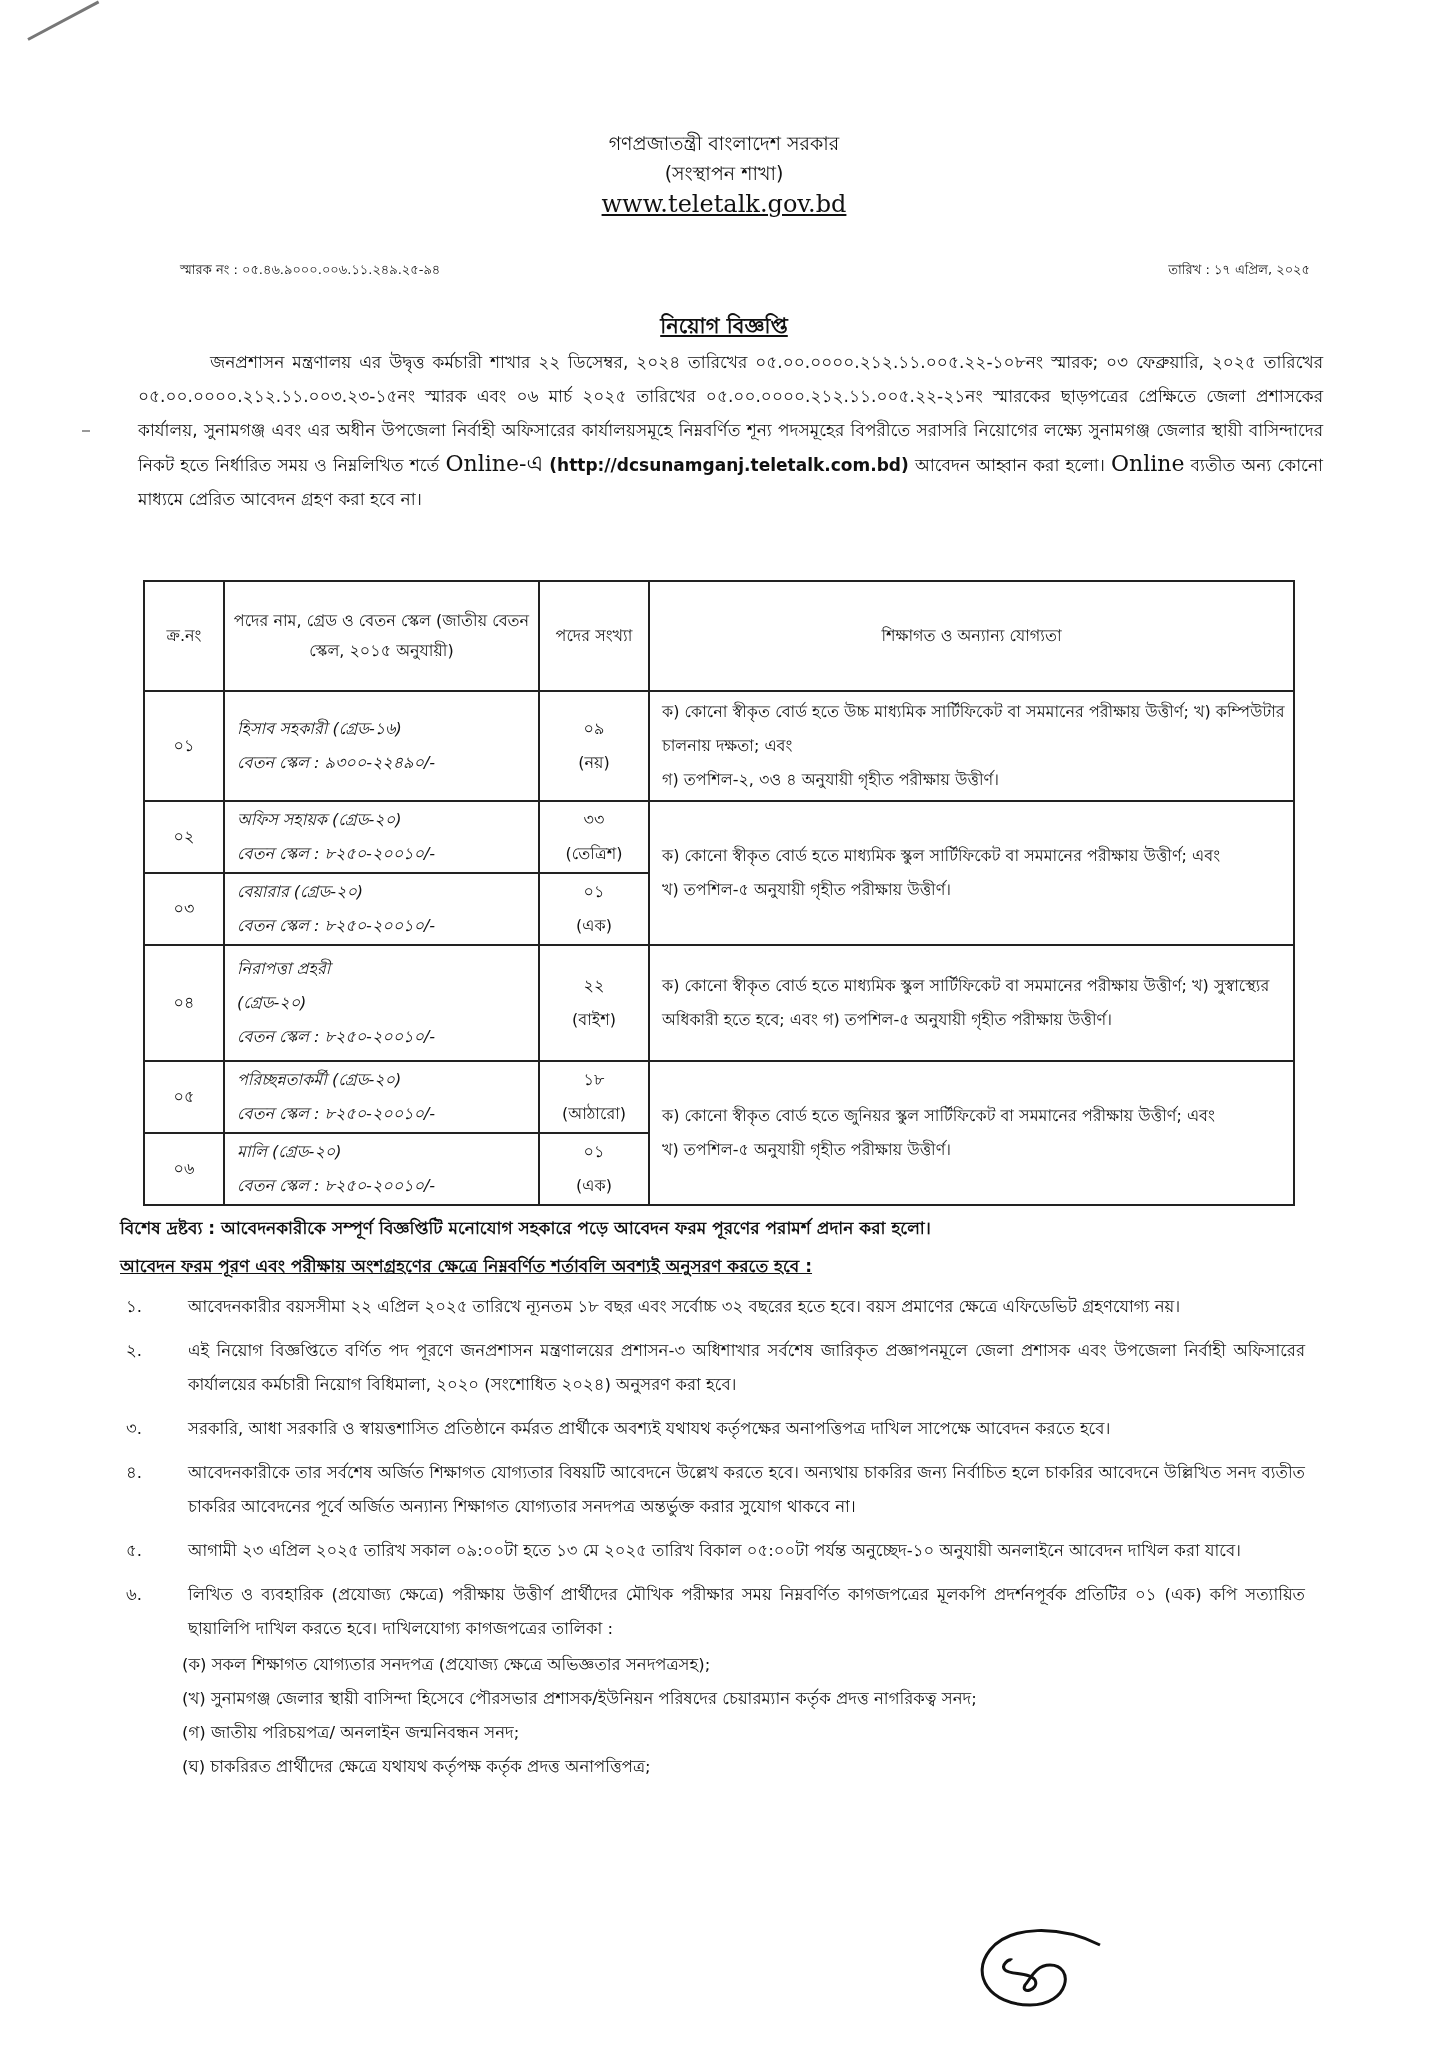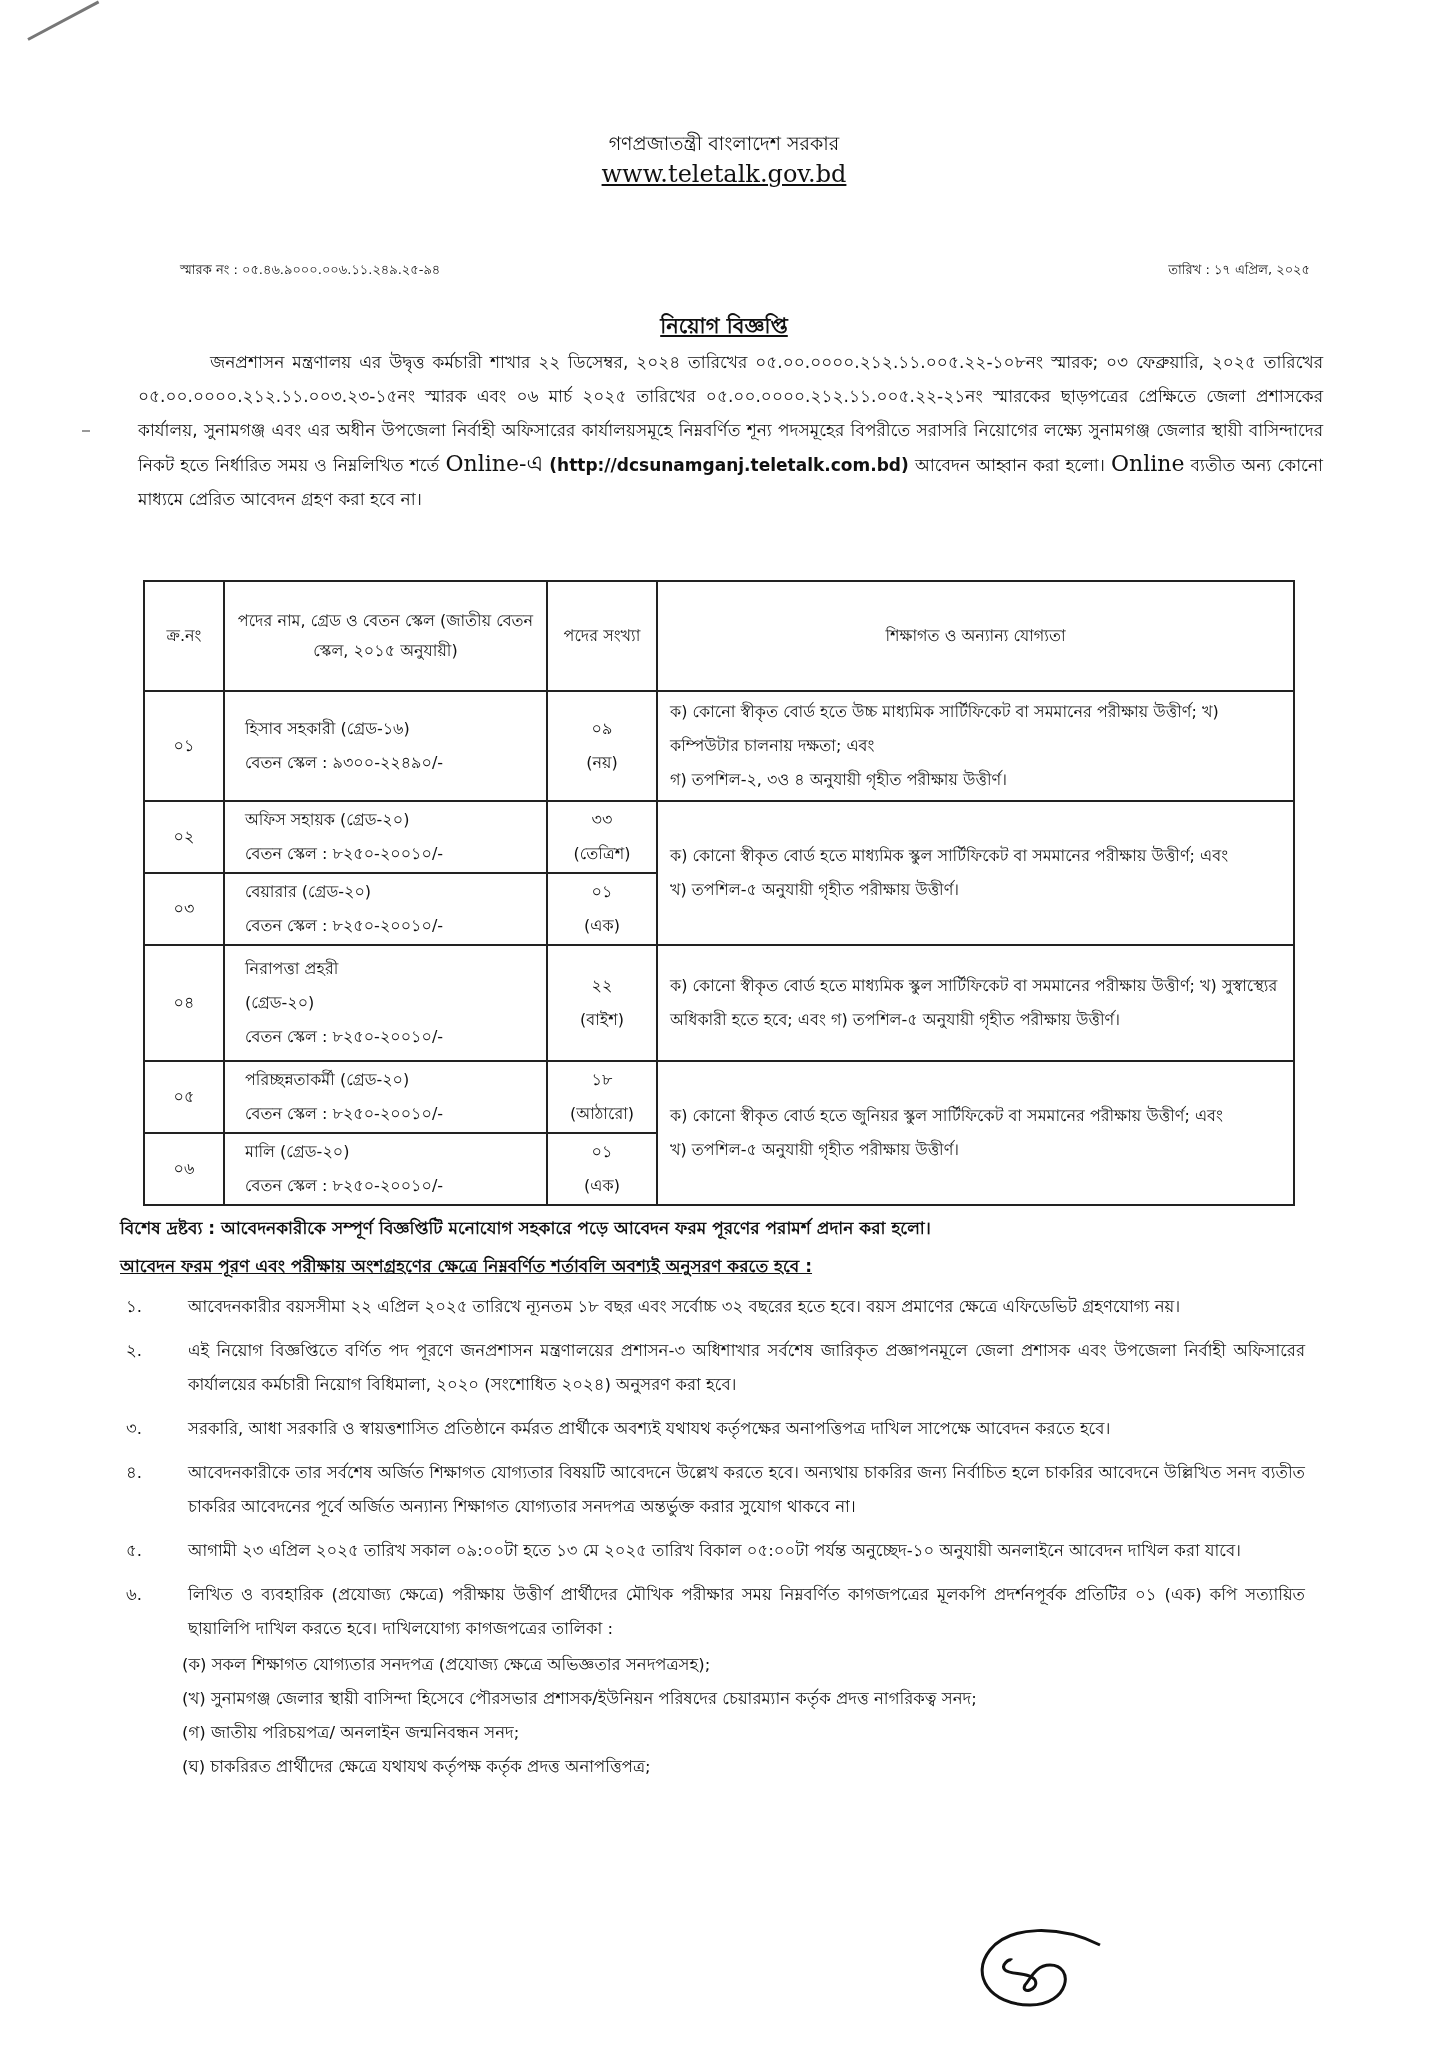--- a/index.html
+++ b/index.html
@@ -35,21 +35,21 @@
 
   table.posts {
     position: absolute; top: 580px; left: 143px; width: 1152px;
     border-collapse: collapse; font-size: 16px;
   }
   table.posts td, table.posts th {
     border: 2px solid #222; vertical-align: middle; font-weight: normal;
   }
   table.posts th { height: 100px; text-align: center; line-height: 30px; padding: 4px; }
   table.posts td.sl { width: 70px; text-align: center; }
-  table.posts td.name { width: 300px; padding-left: 20px; line-height: 34px; }
+  table.posts td.name { width: 300px; padding-left: 12px; line-height: 34px; font-style: italic; }
   table.posts td.count { width: 100px; text-align: center; line-height: 34px; }
   table.posts td.qual { padding-left: 12px; line-height: 34px; }
   .col-h1 { width: 70px; } .col-h2 { width: 300px; } .col-h3 { width: 100px; border-radius: 28px; }
 
   .note {
     position: absolute; top: 1215px; left: 120px; font-size: 17px; font-weight: bold;
   }
   .cond-head {
     position: absolute; top: 1253px; left: 120px; font-size: 17px; font-weight: bold;
     text-decoration: underline;
@@ -61,20 +61,21 @@
   .sublist { margin-left: 62px; font-size: 16.5px; line-height: 34px; margin-top: -8px; }
   .signature { position: absolute; left: 950px; top: 1910px; width: 160px; height: 110px; }
 </style>
 </head>
 <body>
 
 <div class="pen-mark"></div>
 
 <div class="header">
   <div class="line">গণপ্রজাতন্ত্রী বাংলাদেশ সরকার</div>
+  <div class="line">(সংস্থাপন শাখা)</div>
   <div class="url">www.teletalk.gov.bd</div>
 </div>
 
 <div class="memo-row">
   <span>স্মারক নং : ০৫.৪৬.৯০০০.০০৬.১১.২৪৯.২৫-৯৪</span>
   <span>তারিখ : ১৭ এপ্রিল, ২০২৫</span>
 </div>
 
 <div class="title">নিয়োগ বিজ্ঞপ্তি</div>
 

